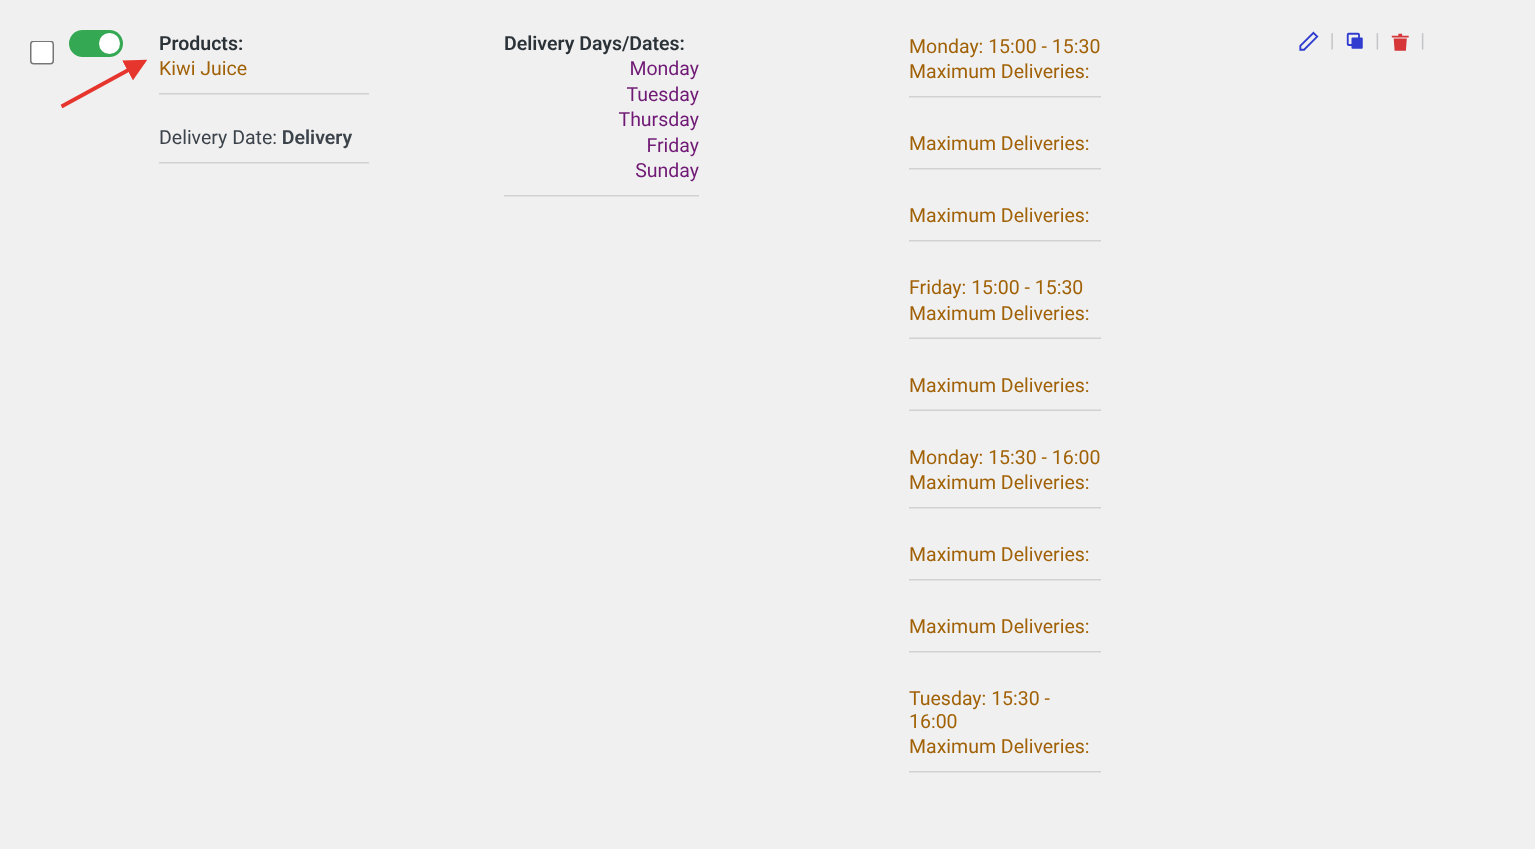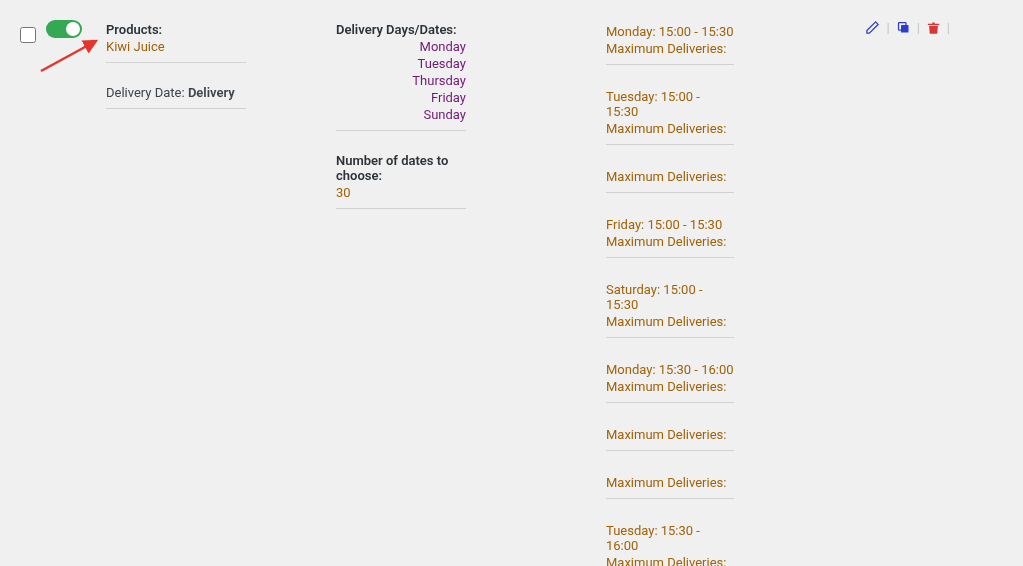--- a/index.html
+++ b/index.html
@@ -144,44 +144,38 @@
 
   <div class="col-delivery">
     <div class="section">
       <span class="label">Delivery Days/Dates:</span>
       <span class="list-item">Monday</span>
       <span class="list-item">Tuesday</span>
       <span class="list-item">Thursday</span>
       <span class="list-item">Friday</span>
       <span class="list-item">Sunday</span>
     </div>
-    <div class="section">
-      <span class="label">Number of dates to choose:</span>
-      <span class="value">30</span>
-    </div>
   </div>
 
   <div class="col-slots">
     <div class="section">
       <span class="value">Monday: 15:00 - 15:30</span>
       <span class="value">Maximum Deliveries:</span>
     </div>
     <div class="section">
-      <span class="value">Tuesday: 15:00 - 15:30</span>
       <span class="value">Maximum Deliveries:</span>
     </div>
     <div class="section">
       <span class="value">Maximum Deliveries:</span>
     </div>
     <div class="section">
       <span class="value">Friday: 15:00 - 15:30</span>
       <span class="value">Maximum Deliveries:</span>
     </div>
     <div class="section">
-      <span class="value">Saturday: 15:00 - 15:30</span>
       <span class="value">Maximum Deliveries:</span>
     </div>
     <div class="section">
       <span class="value">Monday: 15:30 - 16:00</span>
       <span class="value">Maximum Deliveries:</span>
     </div>
     <div class="section">
       <span class="value">Maximum Deliveries:</span>
     </div>
     <div class="section">

